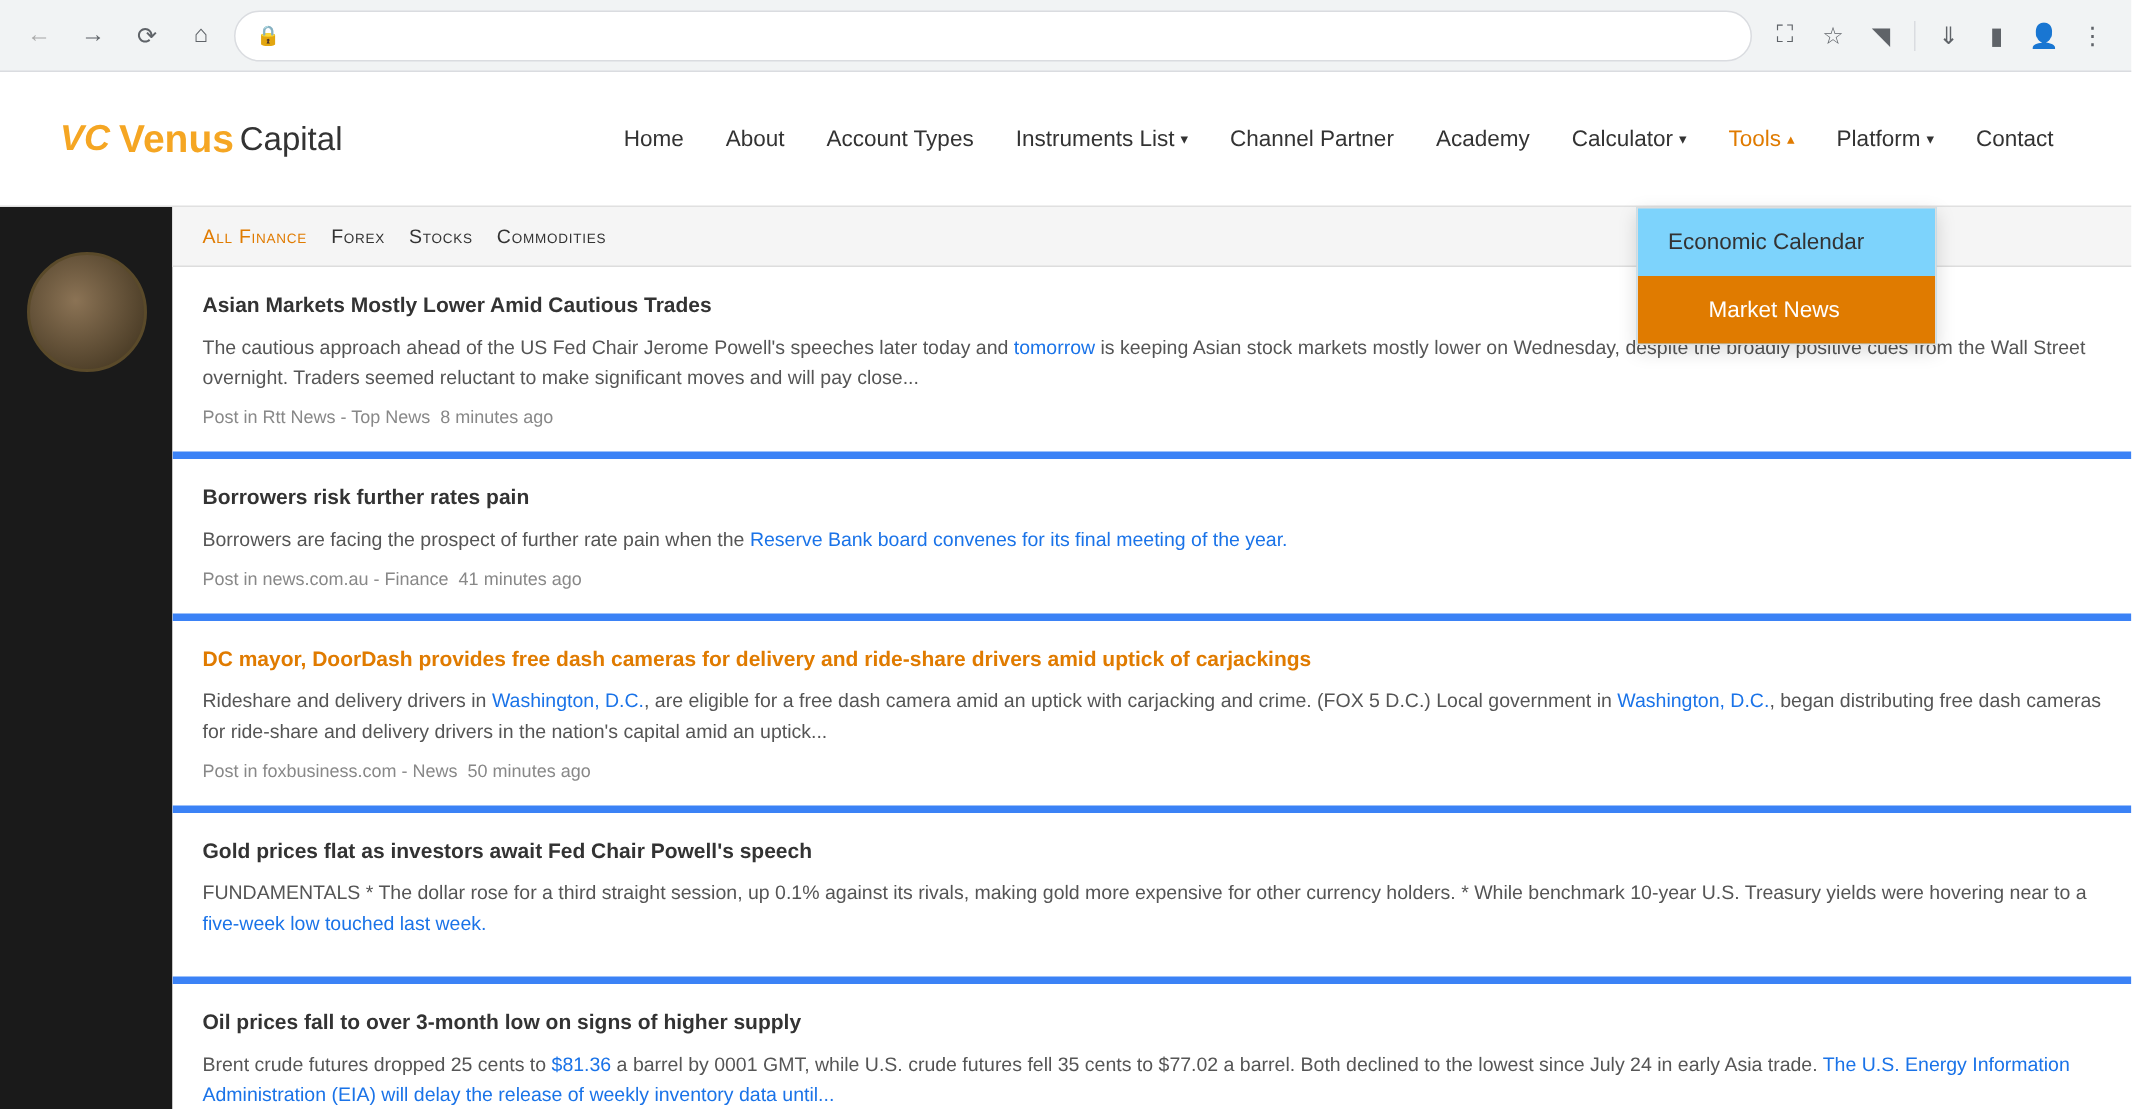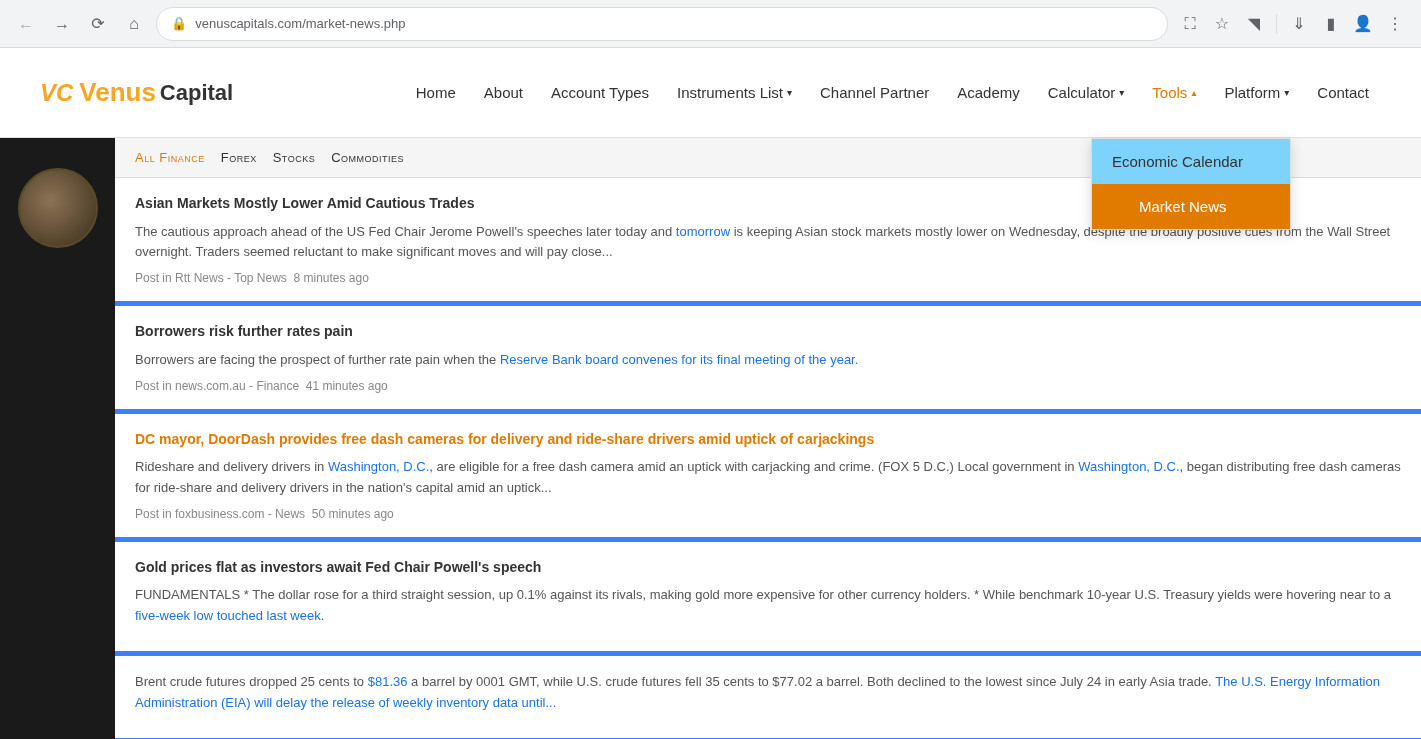--- a/index.html
+++ b/index.html
@@ -71,21 +71,21 @@
       text-decoration: none;
     }
     .logo-vc {
       font-size: 24px;
       font-weight: bold;
       color: #f5a623;
       margin-right: 6px;
       font-style: italic;
     }
     .logo-venus { color: #f5a623; font-size: 26px; font-weight: bold; }
-    .logo-capital { color: #333; font-size: 22px; font-weight: bold; }
+    .logo-capital { color: #333; font-size: 22px; font-weight: normal; }
 
     .nav {
       display: flex;
       align-items: center;
       gap: 4px;
     }
     .nav-item {
       padding: 8px 12px;
       color: #333;
       font-size: 15px;
@@ -215,21 +215,20 @@
 </head>
 <body>
 
 <div class="browser-chrome">
   <button class="browser-nav-btn disabled">←</button>
   <button class="browser-nav-btn">→</button>
   <button class="browser-nav-btn">⟳</button>
   <button class="browser-nav-btn">⌂</button>
   <div class="address-bar">
     <span>🔒</span>
-    <span class="address-text">venuscapitals.com/market-news.php</span>
   </div>
   <div class="browser-actions">
     <button class="browser-action-btn">⛶</button>
     <button class="browser-action-btn">☆</button>
     <button class="browser-action-btn">◥</button>
     <div style="width:1px;height:20px;background:#dadce0;margin:0 4px;"></div>
     <button class="browser-action-btn">⇓</button>
     <button class="browser-action-btn">▮</button>
     <button class="browser-action-btn">👤</button>
     <button class="browser-action-btn">⋮</button>
@@ -315,20 +314,21 @@
 
         <div class="news-item">
           <div class="news-title">Gold prices flat as investors await Fed Chair Powell's speech</div>
           <div class="news-excerpt">
             FUNDAMENTALS * The dollar rose for a third straight session, up 0.1% against its rivals, making gold more expensive for other currency holders. * While benchmark 10-year U.S. Treasury yields were hovering near to a
             <span class="link-text">five-week low touched last week.</span>
           </div>
         </div>
 
         <div class="news-item">
+          <div class="news-title">Oil prices fall to over 3-month low on signs of higher supply</div>
           <div class="news-excerpt">
             Brent crude futures dropped 25 cents to
             <span class="link-text">$81.36</span>
             a barrel by 0001 GMT, while U.S. crude futures fell 35 cents to $77.02 a barrel. Both declined to the lowest since July 24 in early Asia trade.
             <span class="link-text">The U.S. Energy Information Administration (EIA) will delay the release of weekly inventory data until...</span>
           </div>
 
         </div>
 
       </div>

